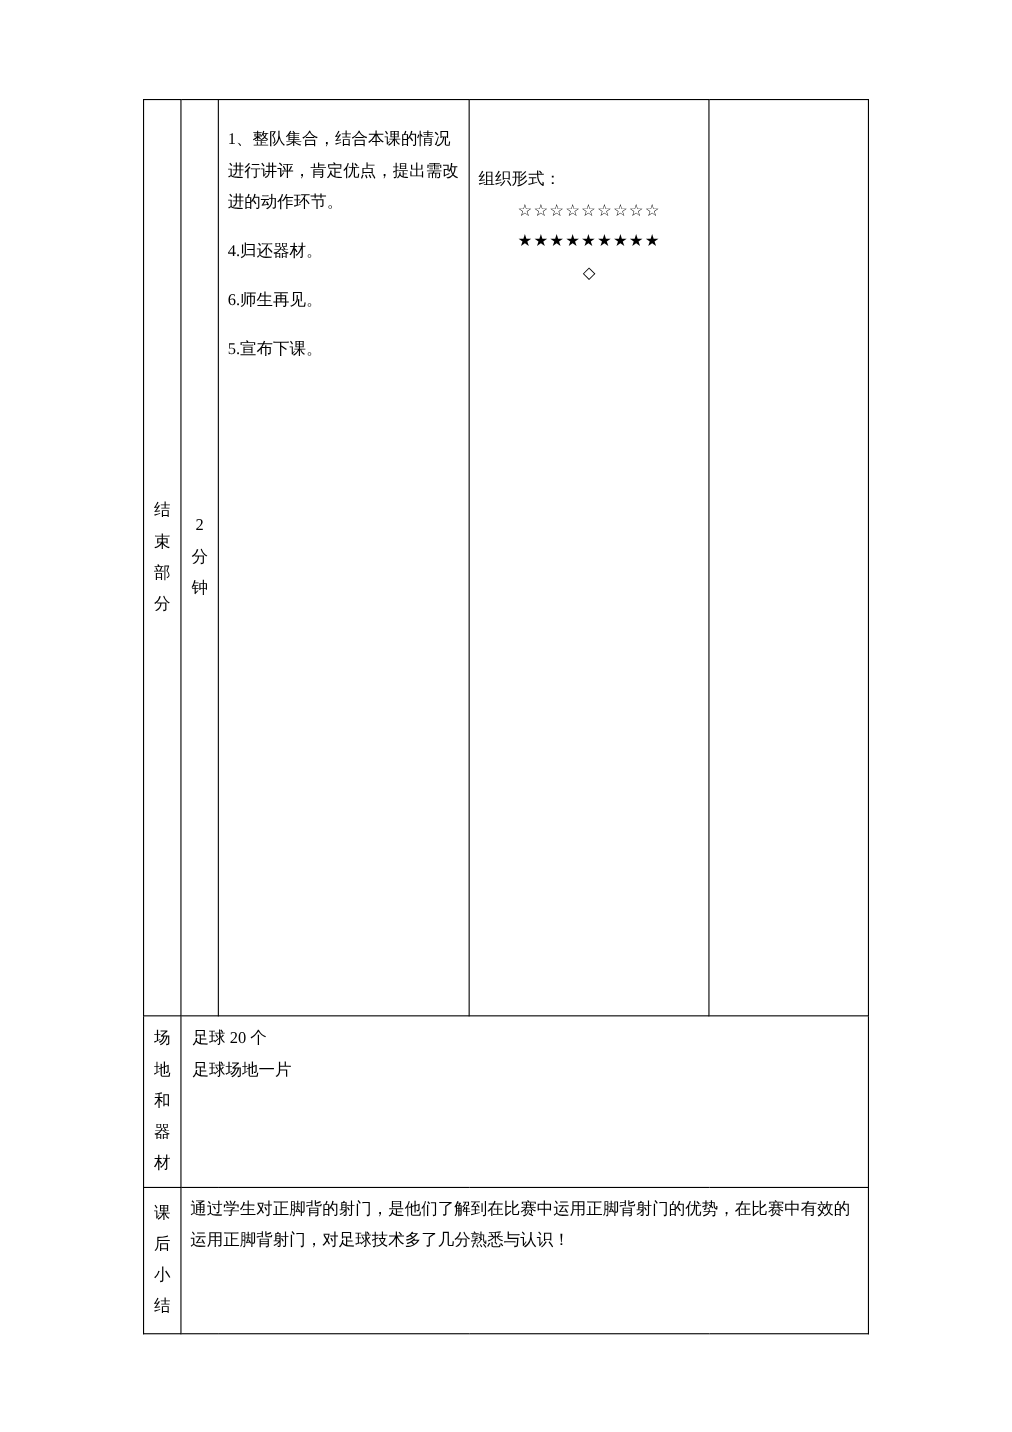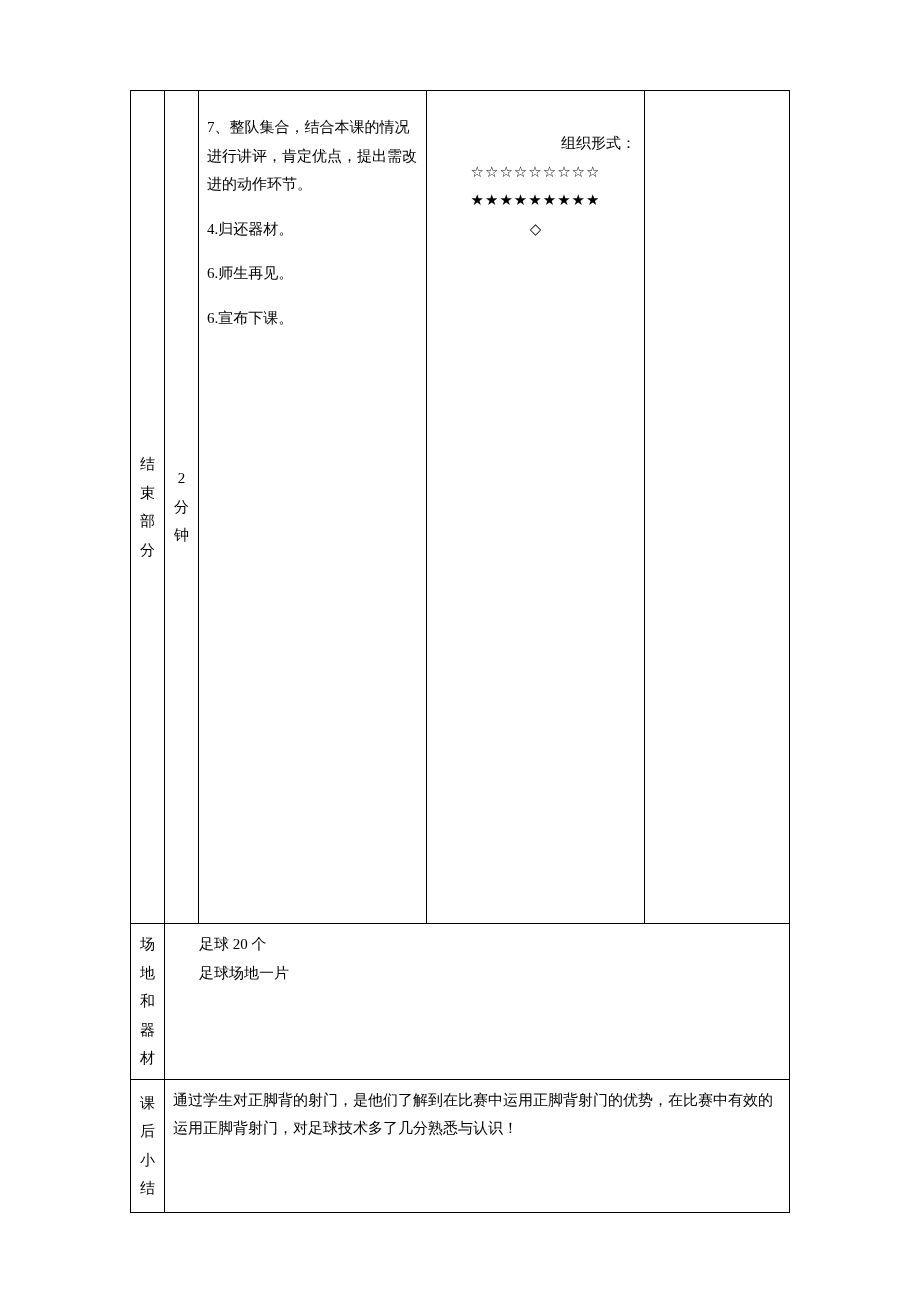--- a/index.html
+++ b/index.html
@@ -46,21 +46,22 @@
 .content {
   width: 220px;
 }
 .org {
   width: 210px;
 }
 .last {
   width: auto;
 }
 .org-block {
-  text-align: right;
+  text-align: left;
+  margin-top: 20px;
 }
 .stars {
   text-align: center;
   letter-spacing: 1px;
 }
 .diamond {
   text-align: center;
 }
 .gap {
   height: 16px;
@@ -87,48 +88,48 @@
     <span>部</span>
     <span>分</span>
   </td>
   <td class="time">
     <span>2</span>
     <span>分</span>
     <span>钟</span>
   </td>
   <td class="content">
     <div class="gap"></div>
-    <div>7、整队集合，结合本课的情况进行讲评，肯定优点，提出需改进的动作环节。</div>
+    <div>1、整队集合，结合本课的情况进行讲评，肯定优点，提出需改进的动作环节。</div>
     <div class="gap"></div>
     <div>4.归还器材。</div>
     <div class="gap"></div>
     <div>6.师生再见。</div>
     <div class="gap"></div>
-    <div>6.宣布下课。</div>
+    <div>5.宣布下课。</div>
   </td>
   <td class="org">
     <div class="gap"></div>
     <div class="gap"></div>
     <div class="org-block">组织形式：</div>
     <div class="stars">☆☆☆☆☆☆☆☆☆</div>
     <div class="stars">★★★★★★★★★</div>
     <div class="diamond">◇</div>
   </td>
   <td class="last"></td>
 </tr>
 
 <tr>
   <td class="vert">
     <span>场</span>
     <span>地</span>
     <span>和</span>
     <span>器</span>
     <span>材</span>
   </td>
-  <td colspan="4" style="padding-left:34px;">
+  <td colspan="4" style="padding-left:10px;">
     <div>足球 20 个</div>
     <div>足球场地一片</div>
   </td>
 </tr>
 
 <tr>
   <td class="vert" style="height:120px;">
     <span>课</span>
     <span>后</span>
     <span>小</span>

